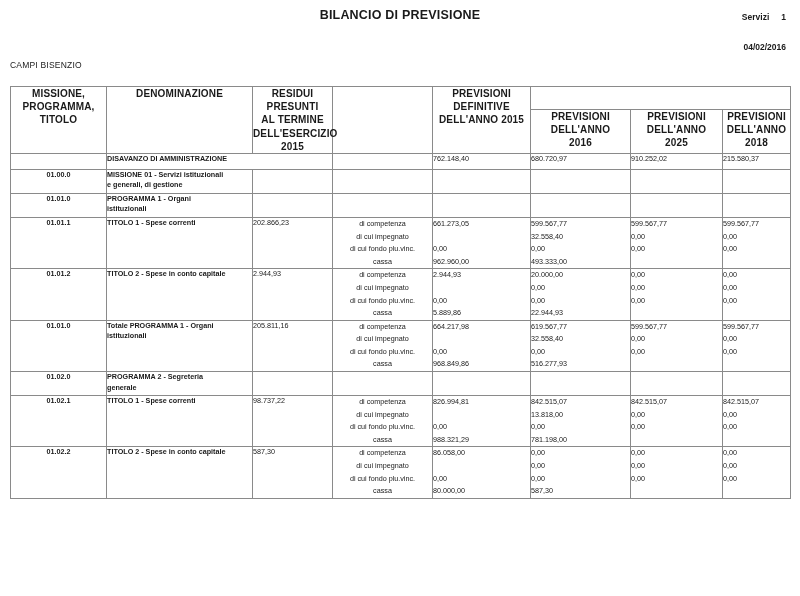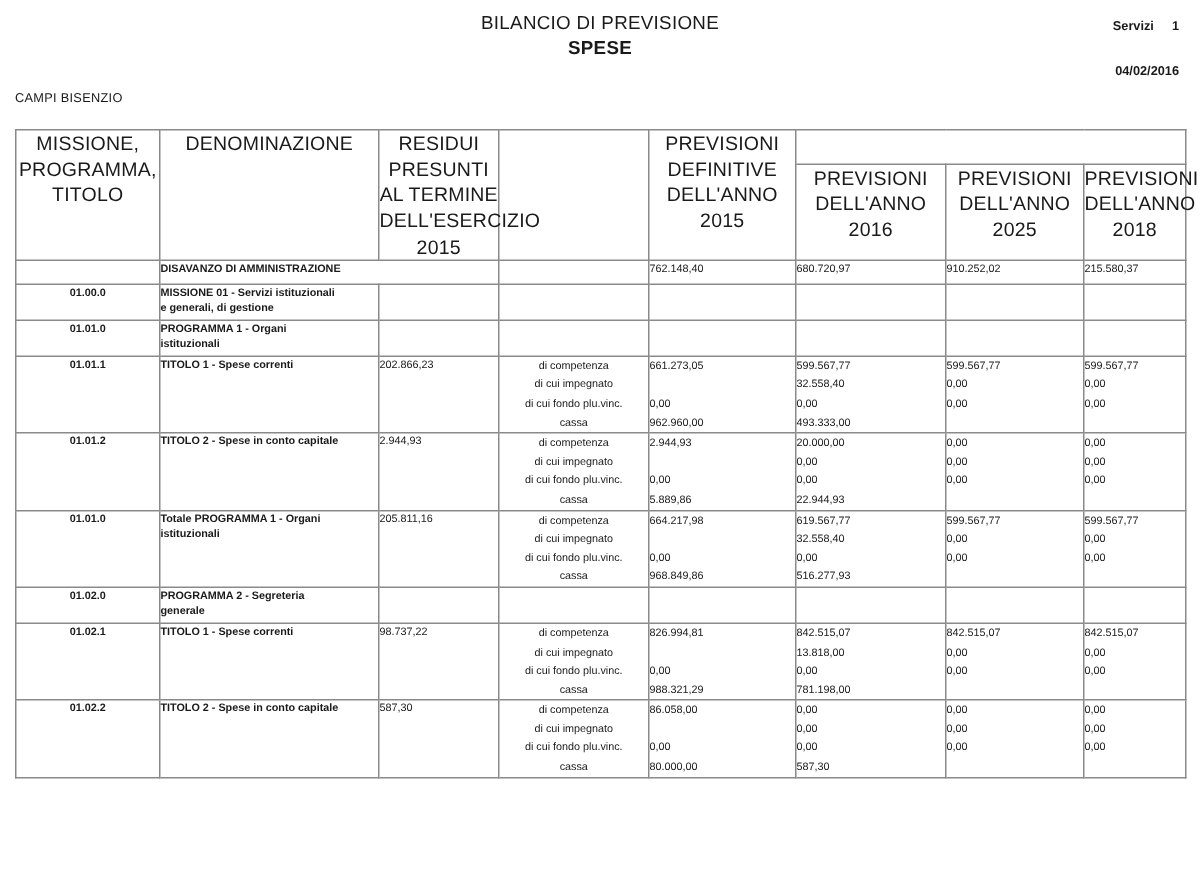--- a/index.html
+++ b/index.html
@@ -21,21 +21,21 @@
     position: relative;
     height: 84px;
   }
   .doc-title {
     position: absolute;
     left: 0;
     right: 0;
     top: 8px;
     text-align: center;
     font-size: 12.5px;
-    font-weight: normal;
+    font-weight: bold;
     letter-spacing: 0.2px;
   }
   .doc-subtitle {
     position: absolute;
     left: 0;
     right: 0;
     top: 25px;
     text-align: center;
     font-size: 12.5px;
     font-weight: bold;
@@ -80,22 +80,22 @@
   table.budget td, table.budget th {
     border: 1px solid #8a8a8a;
     padding: 0;
     vertical-align: top;
   }
 
   
   thead th {
     text-align: center;
     vertical-align: middle;
-    font-size: 13px;
-    font-weight: normal;
+    font-size: 10px;
+    font-weight: bold;
     line-height: 1.32;
     padding: 3px 2px;
     letter-spacing: 0.15px;
   }
   th.h-empty-spacer {
     border-bottom: 1px solid #8a8a8a;
   }
 
   
   .c-code   { width: 96px; }
@@ -143,21 +143,20 @@
   .row-single td { height: 15px; }
   .row-double td { height: 23px; }
 
   .desc-line2 { display: block; }
 </style>
 </head>
 <body>
 
 <div class="page-header">
   <div class="doc-title">BILANCIO DI PREVISIONE</div>
-  <div class="doc-subtitle">SPESE</div>
   <div class="page-label">
     <span>Servizi</span><span class="pg-num">1</span>
   </div>
   <div class="doc-date">04/02/2016</div>
   <div class="entity-name">CAMPI BISENZIO</div>
 </div>
 
 <table class="budget">
   <colgroup>
     <col class="c-code">

